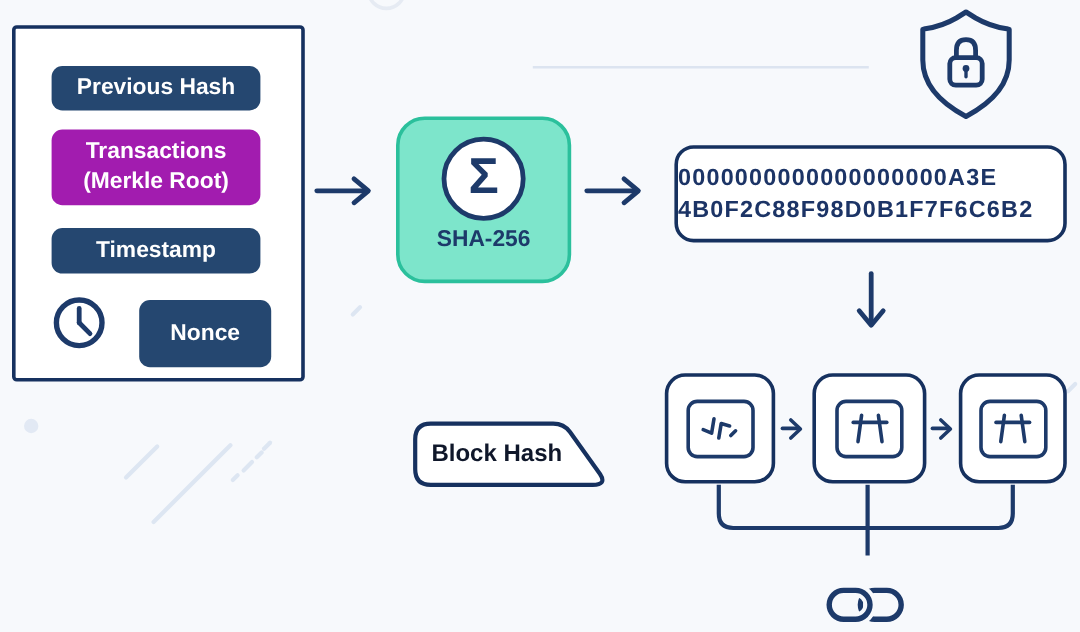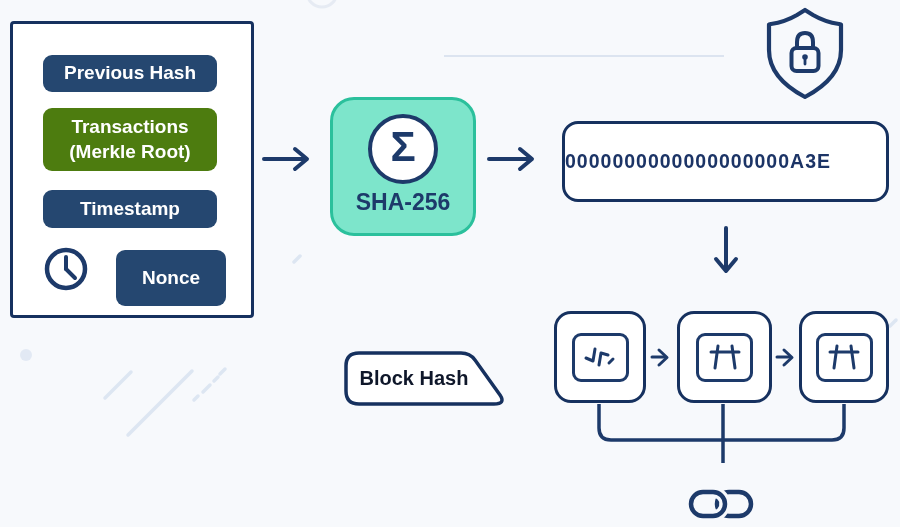--- a/index.html
+++ b/index.html
@@ -7,35 +7,35 @@
   .canvas{position:relative;width:900px;height:527px;background:#f7f9fc;overflow:hidden;}
   .overlay{position:absolute;left:0;top:0;width:900px;height:527px;z-index:1;pointer-events:none;}
 
   
   .card{position:absolute;left:10px;top:21px;width:238px;height:291px;background:#ffffff;
         border:3px solid #16315f;border-radius:4px;z-index:2;}
   .pill{position:absolute;display:flex;align-items:center;justify-content:center;
         color:#ffffff;font-weight:bold;font-size:19px;border-radius:9px;text-align:center;
         white-space:pre-line;line-height:1.3;}
   .pill.navy{background:#254770;}
-  .pill.teal{background:#4d7c0f;}
+  .pill.teal{background:#a21caf;}
   .p1{left:30px;top:31px;width:174px;height:37px;}
   .p2{left:30px;top:84px;width:174px;height:63px;}
   .p3{left:30px;top:166px;width:174px;height:38px;}
   .p4{left:91px;top:226px;width:110px;height:56px;margin-left:12px;}
   .clock{position:absolute;left:30px;top:222px;}
 
   
   .sha{position:absolute;left:330px;top:97px;width:146px;height:139px;background:#7de5cb;
        border:3px solid #2bc09c;border-radius:24px;z-index:2;box-sizing:border-box;}
   .sigma-circle{margin:14px auto 0;width:70px;height:70px;background:#ffffff;border:4px solid #1d3a6a;
        border-radius:50%;display:flex;align-items:center;justify-content:center;
        font-size:42px;font-weight:bold;color:#1d3a6a;box-sizing:border-box;}
   .sigma-circle span{margin-top:-4px;}
-  .sha-label{margin-top:5px;text-align:center;font-size:23px;font-weight:bold;color:#1d3a6a;}
+  .sha-label{margin-top:5px;text-align:center;font-size:19px;font-weight:bold;color:#1d3a6a;}
 
   
   .hash-box{position:absolute;left:562px;top:121px;width:327px;height:81px;background:#ffffff;
        border:3px solid #16315f;border-radius:16px;z-index:2;display:flex;flex-direction:column;
        align-items:flex-start;justify-content:center;box-sizing:border-box;}
   .hash-line{font-size:19.5px;font-weight:bold;color:#1c3466;letter-spacing:1px;line-height:27px;}
 
   
   .chain-block{position:absolute;top:311px;height:92px;background:#ffffff;border:3px solid #16315f;
        border-radius:17px;z-index:2;display:flex;align-items:center;justify-content:center;
@@ -122,20 +122,21 @@
 
   <div class="sha">
     <div class="sigma-circle">
       <span>Σ</span>
     </div>
     <div class="sha-label">SHA-256</div>
   </div>
 
   <div class="hash-box">
     <div class="hash-line">0000000000000000000A3E</div>
+    <div class="hash-line">4B0F2C88F98D0B1F7F6C6B2</div>
   </div>
 
   <svg class="shield" width="88" height="97" viewBox="0 0 88 97">
     <path d="M44,5 L52,10 Q64,17 78,19 L80,19.5 L80,45 Q80,73 44,92 Q8,73 8,45 L8,19.5 L10,19 Q24,17 36,10 Z" fill="none" stroke="#1d3a6a" stroke-width="4.2" stroke-linejoin="round"></path>
     <rect x="30.5" y="43" width="27" height="23" rx="5" fill="none" stroke="#1d3a6a" stroke-width="4"></rect>
     <path d="M36,43 V37 Q36,28 44,28 Q52,28 52,37 V43" fill="none" stroke="#1d3a6a" stroke-width="4"></path>
     <circle cx="44" cy="52" r="2.8" fill="#1d3a6a"></circle>
     <path d="M44,54 V59" stroke="#1d3a6a" stroke-width="2.8" stroke-linecap="round"></path>
   </svg>
 

